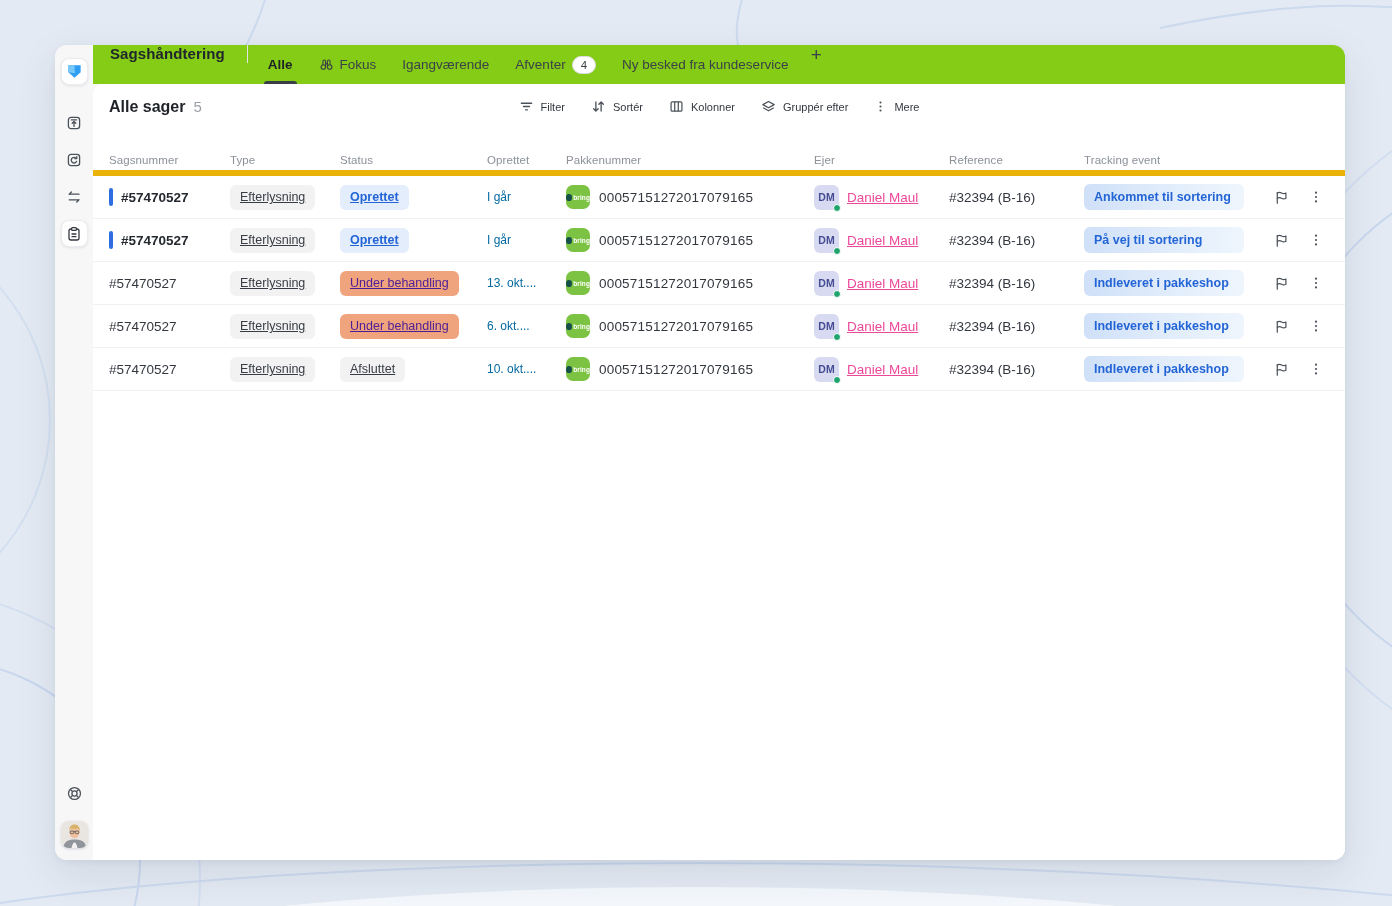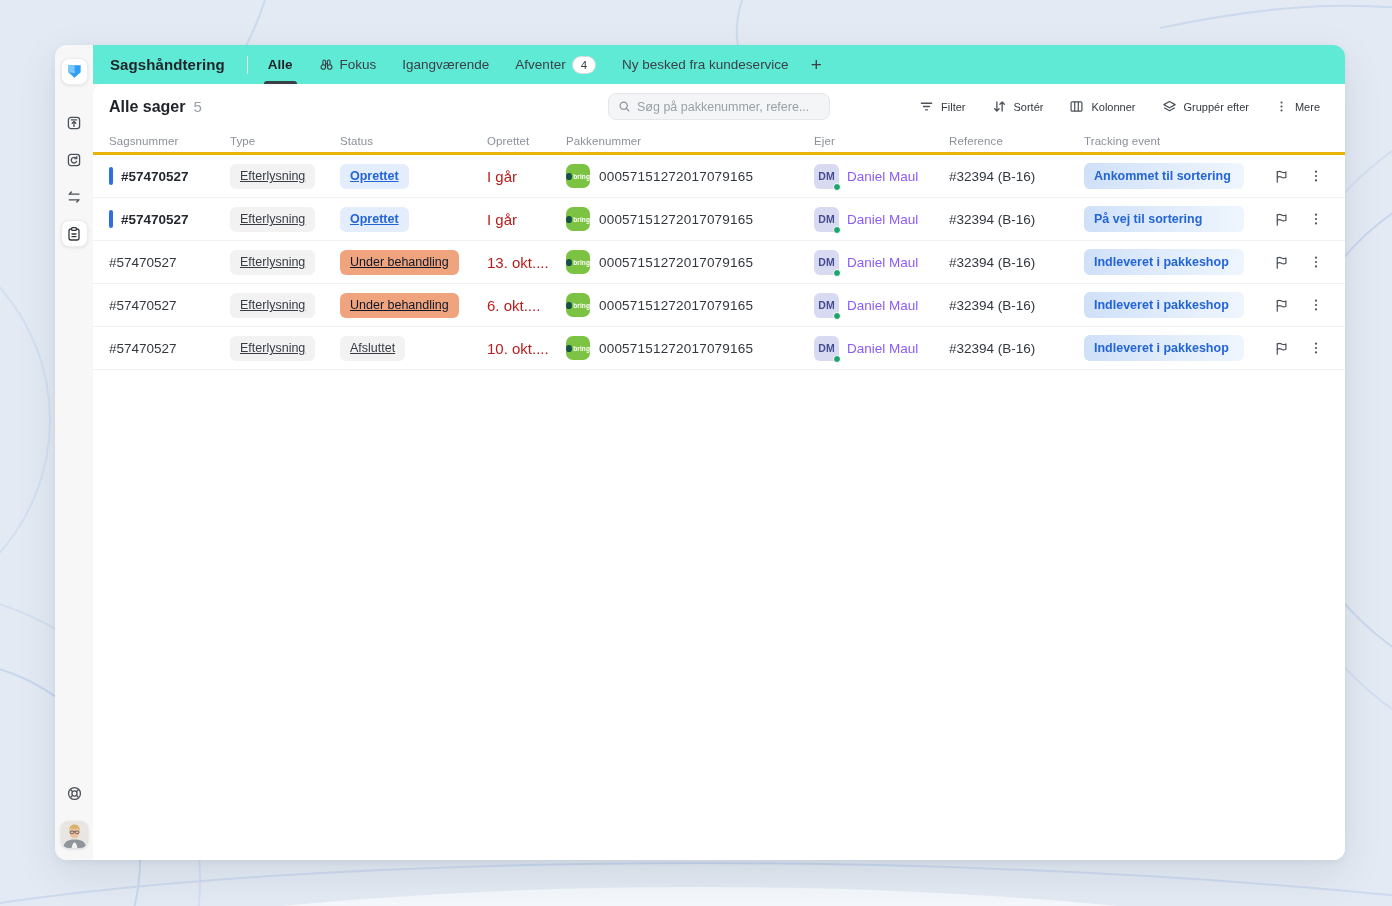--- a/index.html
+++ b/index.html
@@ -41,22 +41,22 @@
   .side-bottom { display:flex; flex-direction:column; align-items:center; gap:14px; }
   .avatar-photo {
     width:27px; height:27px; border-radius:8px; overflow:hidden;
     background:#e7e3de; box-shadow:0 1px 3px rgba(40,50,70,.18); cursor:pointer;
   }
 
   
   .main { flex:1; display:flex; flex-direction:column; min-width:0; }
 
   .tabbar {
-    height:39px; flex:0 0 39px; display:flex; align-items:center;
-    padding-left:17px; background:#5eead4;
+    height:39px; flex:0 0 39px; display:flex; 
+    padding-left:17px; background:#84cc16;
   }
   .app-title { font-size:15px; font-weight:700; color:#21262c; letter-spacing:.1px; }
   .tab-divider { width:1px; height:18px; background:#e2e3e6; margin:0 20px 0 22px; }
   .tabs { display:flex; align-items:center; gap:26px; height:100%; }
   .tab { position:relative; display:flex; align-items:center; gap:6px; height:100%;
          font-size:13.5px; color:#3c4148; cursor:pointer; white-space:nowrap; }
   .tab.active { font-weight:700; color:#1f2328; }
   .tab.active::after {
     content:""; position:absolute; left:-4px; right:-4px; bottom:0;
     height:3px; border-radius:3px 3px 0 0; background:#3a3f46;
@@ -94,56 +94,56 @@
     font-size:11px; color:#33383f; cursor:pointer; white-space:nowrap;
   }
   .tool-btn svg { color:#4b5158; }
 
   
   .thead, .trow {
     display:grid;
     grid-template-columns:121px 110px 147px 79px 248px 135px 135px 189px 1fr;
     align-items:center; padding:0 16px;
   }
-  .thead { height:26px; border-bottom:3px solid #eab308; }
+  .thead { height:26px; border-bottom:6px solid #eab308;margin-top:21px; }
   .th { font-size:11.5px; color:#8b9099; letter-spacing:.1px; }
   .trow { height:43px; border-bottom:1px solid #f1f2f4; background:#fff; }
   .cell { display:flex; align-items:center; min-width:0; }
   .case-num { font-size:13.5px; color:#32373e; }
   .trow.unread .case-num { font-weight:700; color:#24292f; }
   .unread-bar { width:4px; height:18px; border-radius:2px; background:#2e6ee0; margin-right:8px; }
 
   .pill {
     display:inline-flex; align-items:center; height:25px; padding:0 10px;
     border-radius:6px; font-size:12.5px; white-space:nowrap;text-decoration:underline;
   }
   .pill-plain  { background:#f2f2f3; color:#383d44; }
   .pill-blue   { background:#e4edfb; color:#2465d6; font-weight:600; }
-  .pill-orange { background:#efa47d; color:#0f172a; }
-
-  .created { font-size:15px; color:#b91c1c; white-space:nowrap; overflow:hidden; }
+  .pill-orange { background:#efa47d; color:#4c1d95; }
+
+  .created { font-size:12px; color:#0369a1; white-space:nowrap; overflow:hidden; }
 
   .bring-logo {
     width:24px; height:24px; border-radius:7px; background:#7cc243; flex:0 0 24px;
     display:flex; align-items:center; justify-content:center; gap:1px; margin-right:9px;
   }
   .bring-dot { width:7px; height:7px; border-radius:50%; background:#175048; }
   .bring-word { color:#fff; font-size:6.5px; font-weight:700; letter-spacing:.1px; }
   .pkg-num { font-size:13.5px; color:#32373e; letter-spacing:.2px; }
 
   .owner-avatar {
     position:relative; width:25px; height:25px; border-radius:6px; background:#d7daf1;
     color:#464c92; font-size:10.5px; font-weight:700; flex:0 0 25px;
     display:flex; align-items:center; justify-content:center; margin-right:8px;
   }
   .owner-dot {
     position:absolute; right:-2px; bottom:-2px; width:8px; height:8px; border-radius:50%;
     background:#1ea46c; border:1.5px solid #fff;
   }
-  .owner-name { font-size:13.5px; color:#8b5cf6; white-space:nowrap; }
+  .owner-name { font-size:13.5px; color:#ec4899; white-space:nowrap;text-decoration:underline; }
   .ref { font-size:13.5px; color:#32373e; }
 
   .tracking-pill {
     width:160px; height:26px; border-radius:6px; display:flex; align-items:center;
     padding:0 10px; font-size:12.5px; font-weight:600; color:#2465d6;
     background:linear-gradient(90deg,#cfe0f8 0%,#e2edfb 55%,#eef5fd 100%);
     white-space:nowrap; overflow:hidden;
   }
   .actions { display:flex; justify-content:flex-end; align-items:center; gap:20px; padding-right:6px; }
   .icon-btn { color:#4b5158; cursor:pointer; display:flex; }
@@ -257,27 +257,20 @@
       <div class="tab-add">+</div>
     </div>
 
     <div class="card">
 
       <div class="card-header">
         <div class="list-title">
           <span>Alle sager</span>
           <span class="list-count">5</span>
         </div>
-        <div class="searchbox">
-          <svg width="13" height="13" viewBox="0 0 16 16" stroke="#8b9099" stroke-width="1.5" fill="none" stroke-linecap="round">
-            <circle cx="7" cy="7" r="4.4"></circle>
-              <path d="m13.4 13.4-3.2-3.2"></path>
-          </svg>
-          <input type="text" placeholder="Søg på pakkenummer, refere..." style="">
-        </div>
         <div class="toolbar">
           <div class="tool-btn">
             <svg width="15" height="15" viewBox="0 0 16 16" stroke="currentColor" stroke-width="1.4" fill="none" stroke-linecap="round">
               <path d="M2.5 4.5h11 M4.8 8h6.4 M7 11.5h2"></path>
             </svg>
             <span>Filter</span>
           </div>
           <div class="tool-btn">
             <svg width="15" height="15" viewBox="0 0 16 16" stroke="currentColor" stroke-width="1.4" fill="none" stroke-linecap="round" stroke-linejoin="round">
               <path d="M5.2 3.2v9.4 M5.2 12.8 2.8 10.4 M5.2 12.8l2.4-2.4 M10.8 12.8V3.4 M10.8 3.2 8.4 5.6 M10.8 3.2l2.4 2.4"></path>

